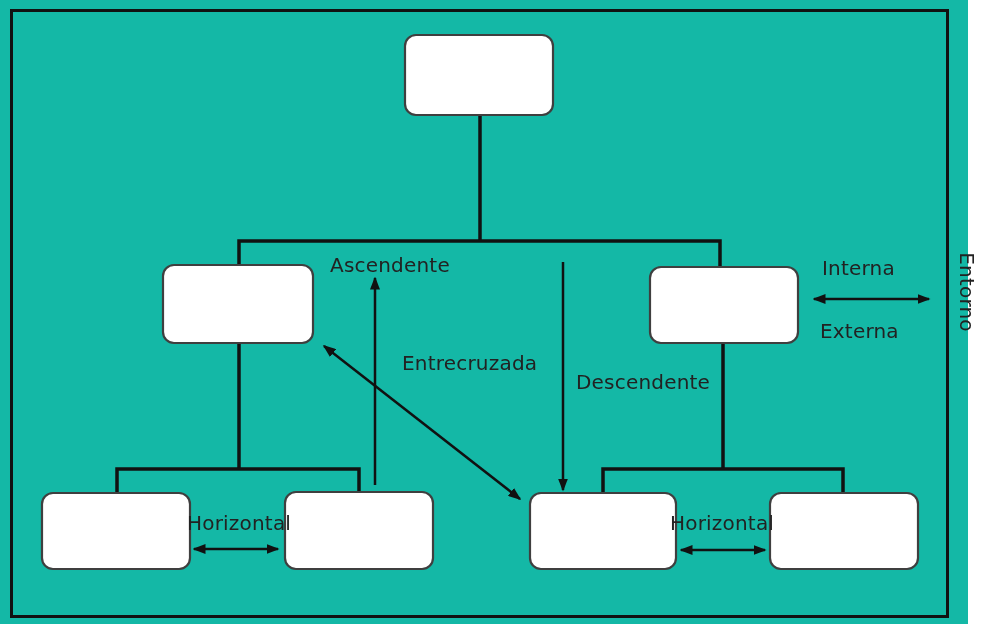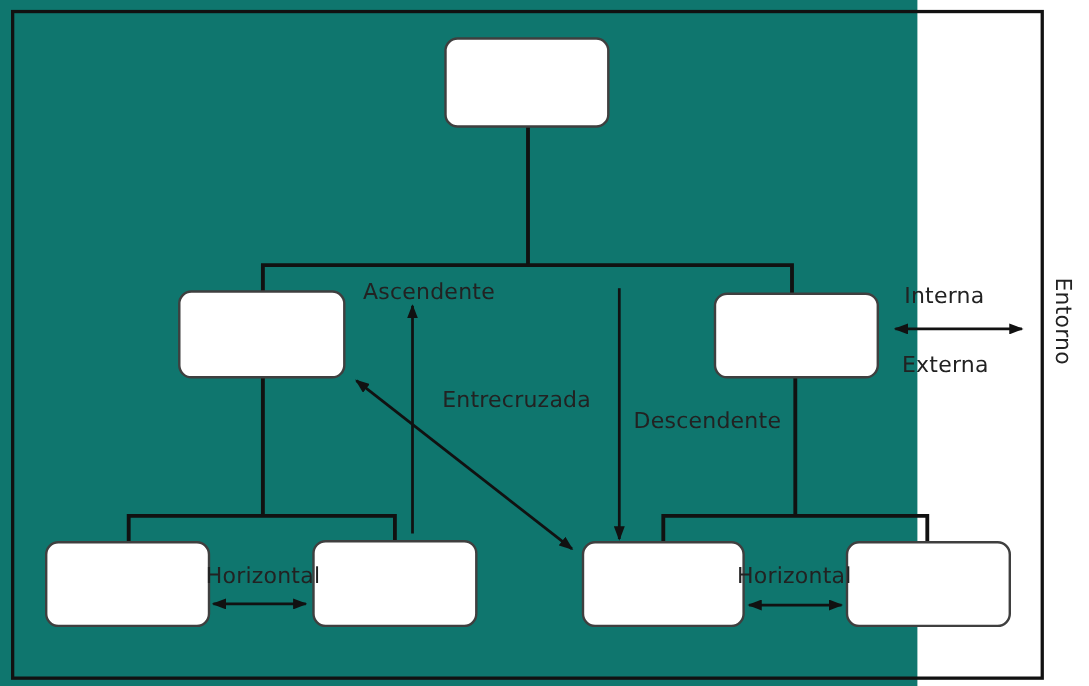--- a/index.html
+++ b/index.html
@@ -6,23 +6,23 @@
     margin: 0;
     padding: 0;
     width: 990px;
     height: 624px;
     background: #ffffff;
     font-family: "DejaVu Sans", "Liberation Sans", sans-serif;
     overflow: hidden;
   }
   .canvas {
     position: relative;
-    width: 834px;
+    width: 968px;
     height: 624px;
-    background: #0f766e;
+    background: #14b8a6;
   }
   svg { display: block; }
 
   .frame       { fill: none; stroke-width: 3; }
   .connectors line,
   .connectors path { fill: none; stroke-width: 3.5; }
   .boxes rect  { fill: #ffffff; stroke-width: 2.2; }
   .arrows line { fill: none; stroke-width: 2.5; }
   .labels text { font-size: 20px; letter-spacing: 0.2px; }
   .labels .rotated { font-size: 20px; }

